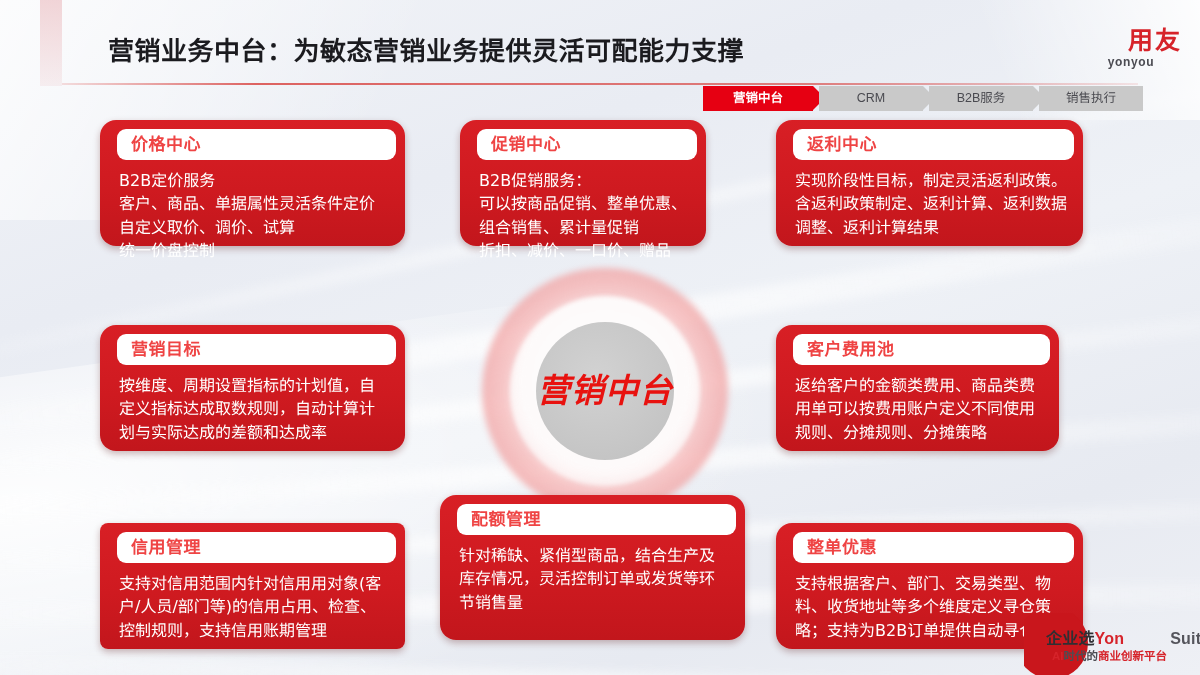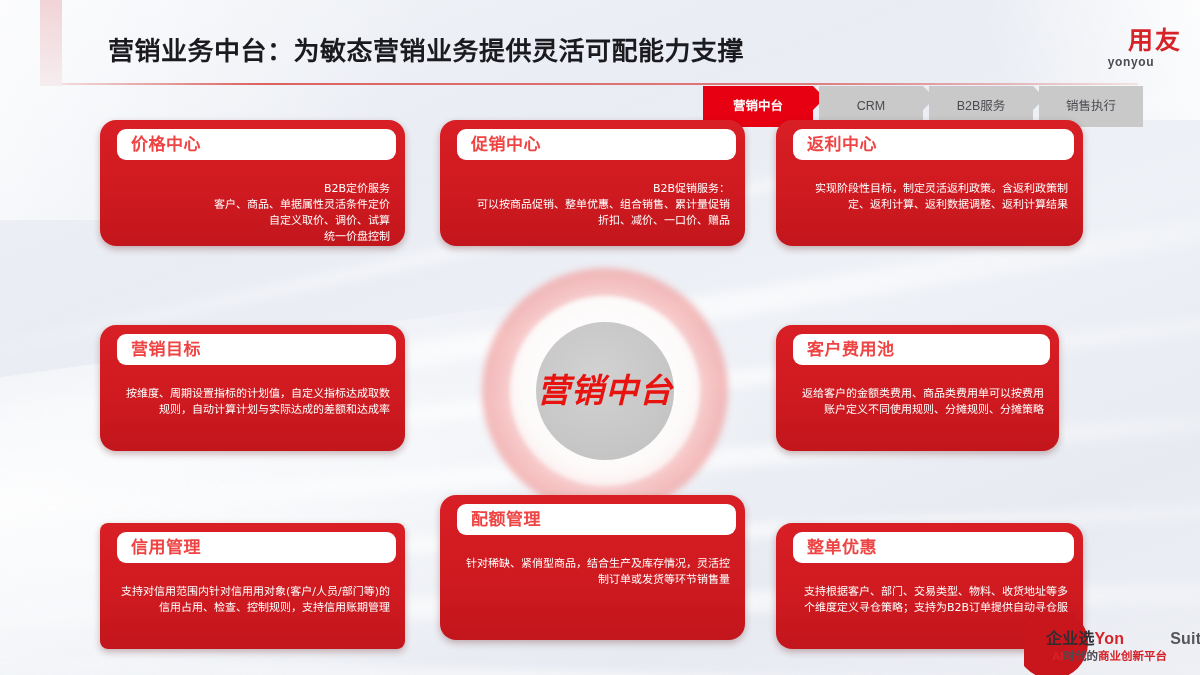--- a/index.html
+++ b/index.html
@@ -67,21 +67,21 @@
   }
   .logo-en{
     font-size:12px;font-weight:bold;color:#4b4b52;letter-spacing:.6px;margin-top:3px;
   }
 
   
   .tabs{position:absolute;left:703px;top:86px;display:flex;gap:6px;}
   .tab{
     position:relative;height:25px;line-height:25px;
     font-size:12.5px;color:#4a4a50;text-align:center;
-    background:#c9c9c9;padding:8px 14px;min-width:76px;
+    background:#c9c9c9;padding:0 14px;min-width:76px;
   }
   .tab .chev{
     position:absolute;right:-12px;top:0;width:0;height:0;
     border-top:12.5px solid transparent;border-bottom:12.5px solid transparent;
     border-left:12px solid #c9c9c9;
   }
   .tab.active{background:#e60012;color:#fff;font-weight:bold;min-width:82px;}
   .tab.active .chev{border-left-color:#e60012;}
 
   
@@ -124,29 +124,28 @@
   .card-head{
     background:#ffffff;border-radius:9px;
     height:31px;line-height:31px;
     padding:0 0 0 14px;
     font-size:17px;font-weight:bold;color:#ef4444;letter-spacing:.5px;
     font-family:"DejaVu Sans","Liberation Sans",sans-serif;
     overflow:hidden;
     margin-left:8px;
   }
   .card-body{
-    color:#ffffff;font-size:11px;line-height:1.46;
-    padding:21px 6px 0 10px;
+    color:#ffffff;font-size:16px;line-height:1.46;
+    padding:9px 6px 0 10px;
     font-family:"DejaVu Sans","Liberation Sans",sans-serif;
     white-space:pre-line;
-    text-align:right;
   }
 
   .c-price  {left:100px;top:120px;width:305px;height:126px;}
-  .c-promo  {left:440px;top:120px;width:305px;height:126px;}
+  .c-promo  {left:460px;top:120px;width:246px;height:126px;}
   .c-rebate {left:776px;top:120px;width:307px;height:126px;}
   .c-goal   {left:100px;top:325px;width:305px;height:126px;}
   .c-feepool{left:776px;top:325px;width:283px;height:126px;}
   .c-credit {left:100px;top:523px;width:305px;height:126px;border-radius:8px;}
   .c-quota  {left:440px;top:495px;width:305px;height:145px;}
   .c-route  {left:776px;top:523px;width:307px;height:126px;}
 
   
   .wm{position:absolute;right:0;bottom:0;width:176px;height:62px;overflow:hidden;}
   .wm-blob{

